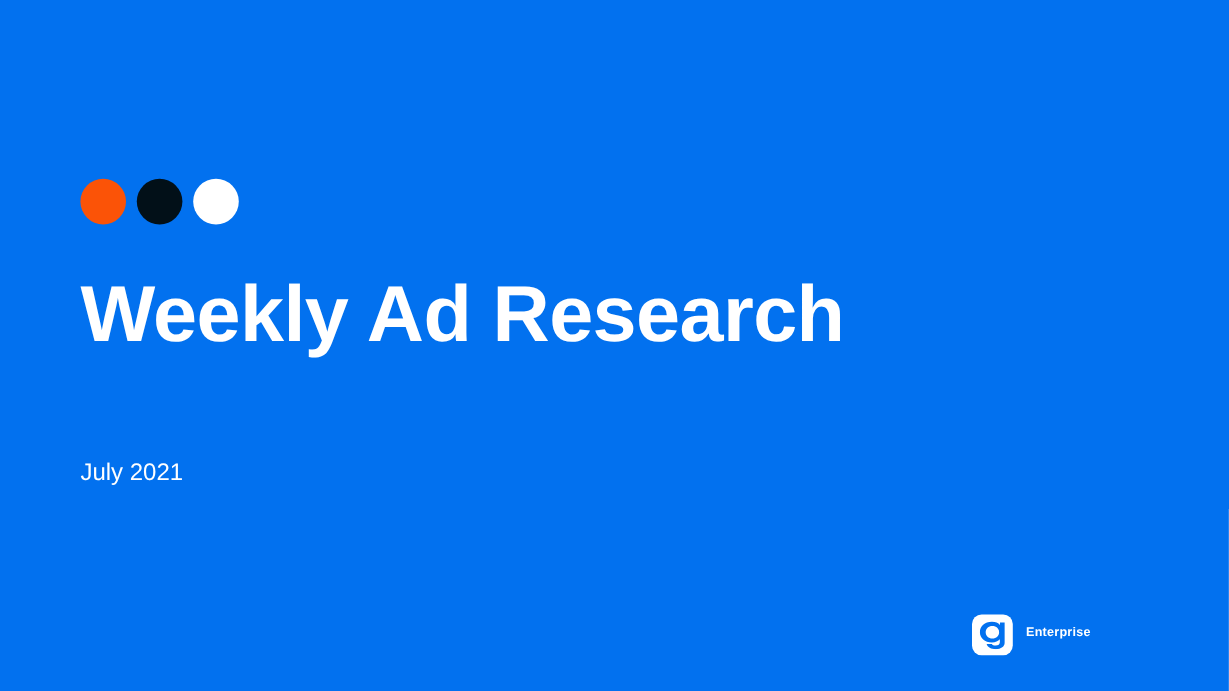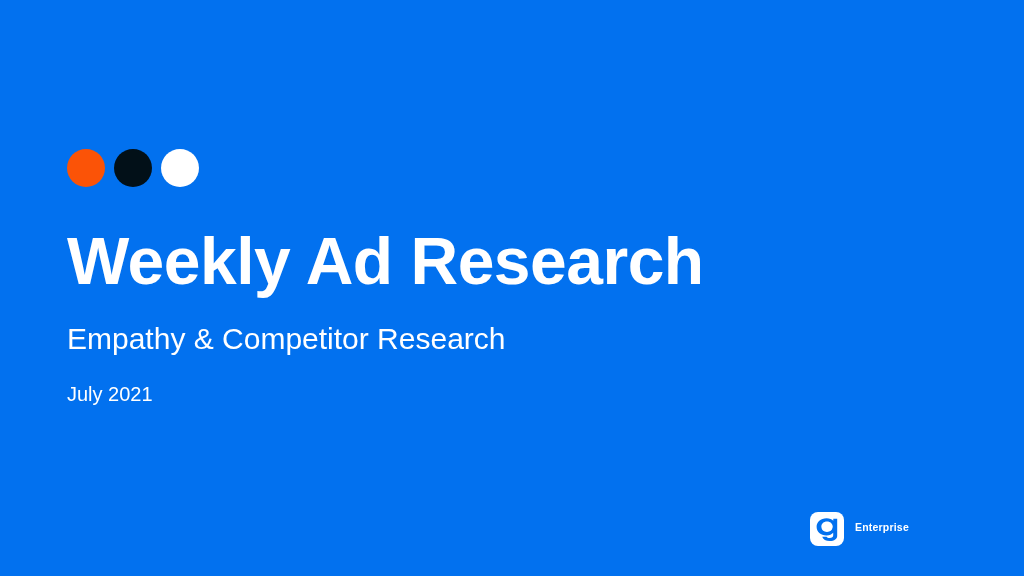--- a/index.html
+++ b/index.html
@@ -124,21 +124,20 @@
 <div class="slide">
 
   <div class="dot-row">
     <span class="dot dot-orange"></span>
     <span class="dot dot-dark"></span>
     <span class="dot dot-white"></span>
   </div>
 
   <h1 class="title">Weekly Ad Research</h1>
 
-  <p class="subtitle">Empathy &amp; Competitor Research</p>
 
   <p class="date">July 2021</p>
 
   <div class="logo">
     <div class="logo-mark">
       <svg width="22" height="24" viewBox="0 0 22 24" aria-hidden="true">
         <path d="M10.6 1.2c3.0 0 5.3 1.0 6.7 2.6V1.7h3.9v17.0c0 3.2-2.9 5.3-7.4 5.3
                  c-3.9 0-6.8-1.6-7.6-4.3h4.3c0.5 0.8 1.7 1.3 3.2 1.3c2.2 0 3.5-1.0 3.5-2.7v-2.5
                  c-1.4 1.6-3.7 2.6-6.6 2.6C4.6 18.4 0.6 14.7 0.6 9.8C0.6 4.9 4.6 1.2 10.6 1.2Z
                  M11.0 4.6c-3.3 0-5.6 2.1-5.6 5.2c0 3.1 2.3 5.2 5.6 5.2c3.3 0 5.6-2.1 5.6-5.2

